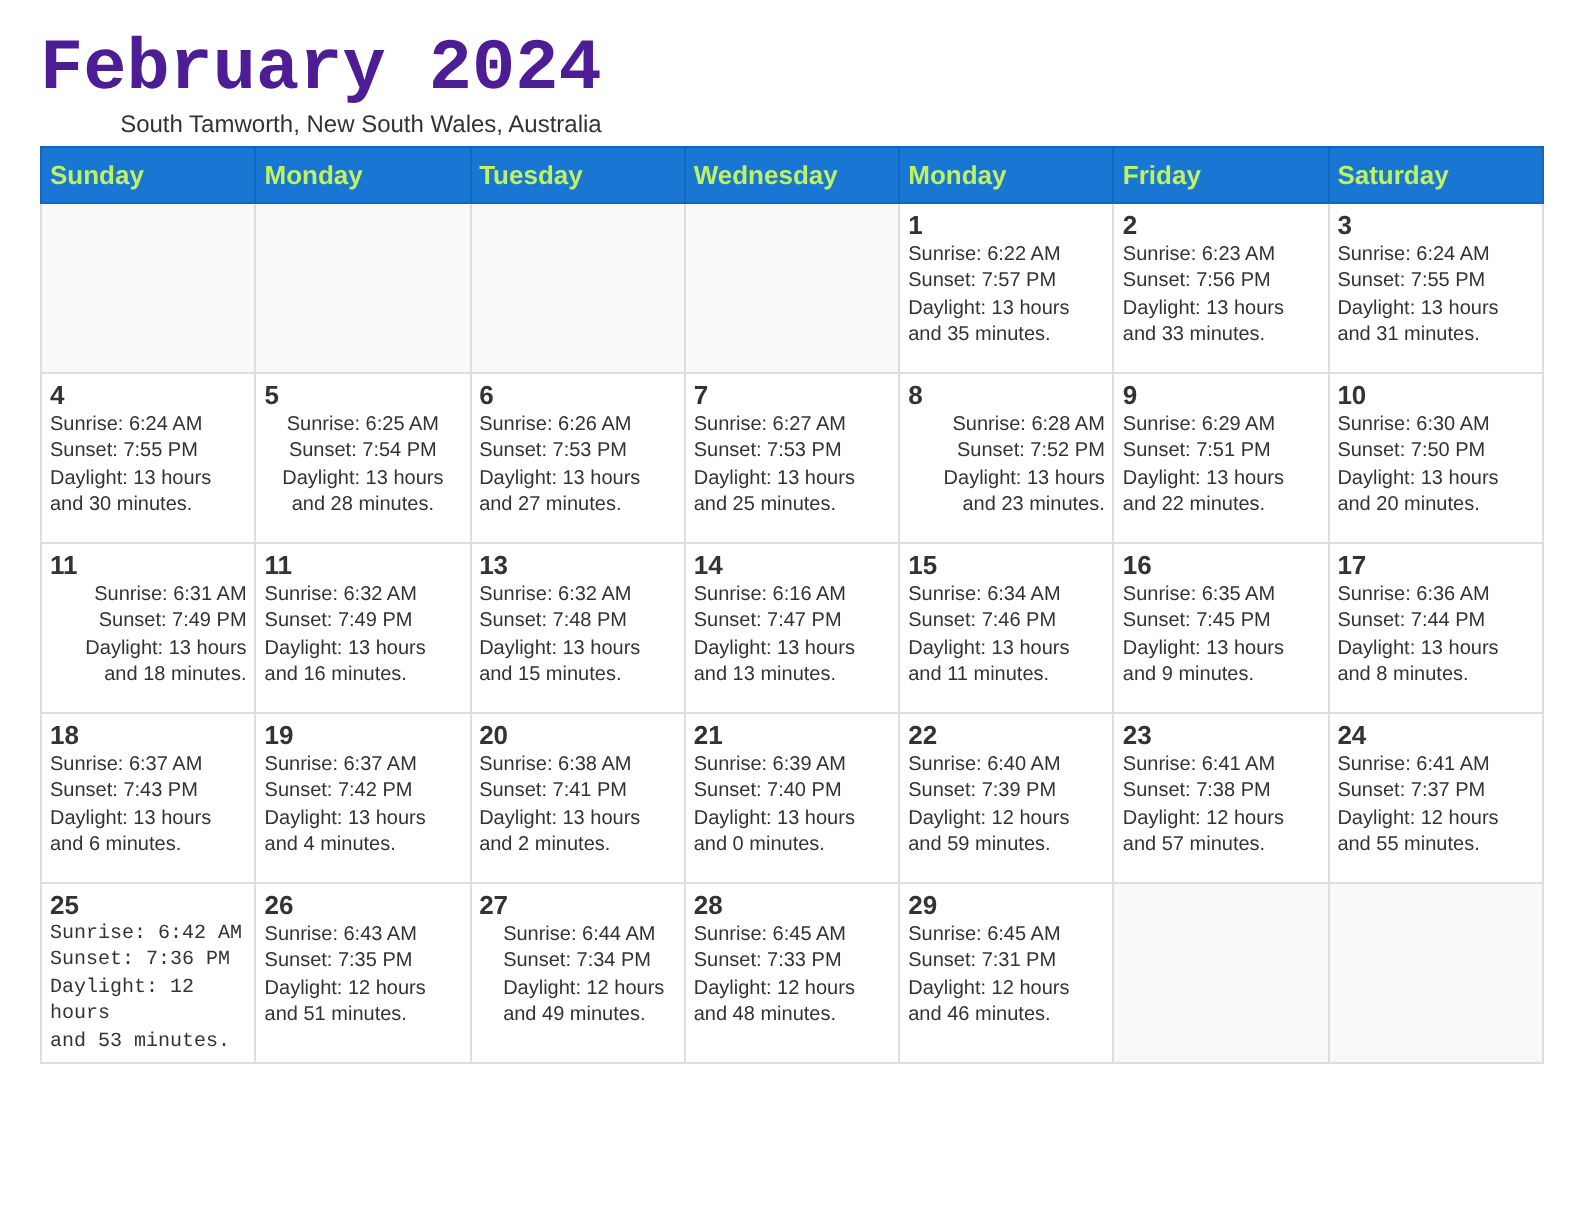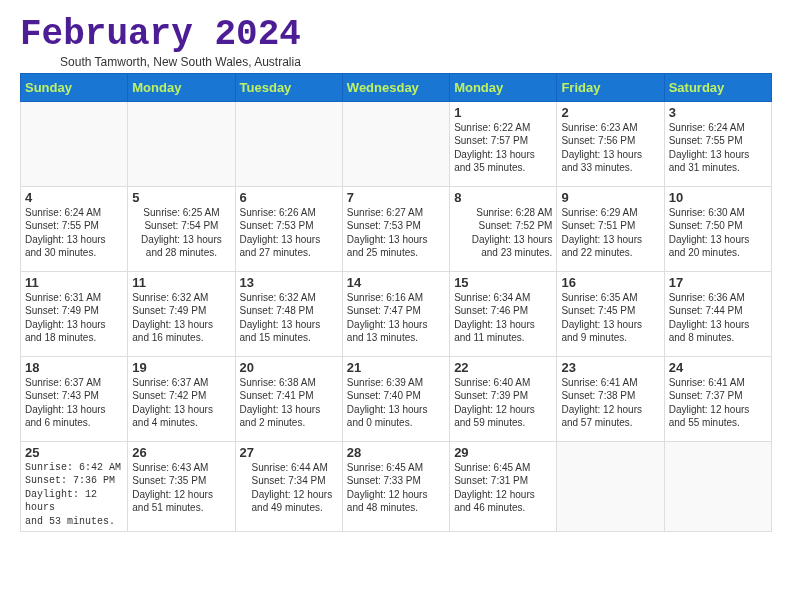--- a/index.html
+++ b/index.html
@@ -128,21 +128,21 @@
             <span class="day-num">10</span>
             <div class="day-info" style="white-space: pre-line;">Sunrise: 6:30 AM
 Sunset: 7:50 PM
 Daylight: 13 hours
 and 20 minutes.</div>
           </td>
         </tr>
         <tr>
           <td>
             <span class="day-num">11</span>
-            <div class="day-info" style="white-space: pre-line;">Sunrise: 6:31 AM
+            <div class="day-info" style="white-space: pre-line; text-align: right;">Sunrise: 6:31 AM
 Sunset: 7:49 PM
 Daylight: 13 hours
 and 18 minutes.</div>
           </td>
           <td>
             <span class="day-num">11</span>
             <div class="day-info" style="white-space: pre-line;">Sunrise: 6:32 AM
 Sunset: 7:49 PM
 Daylight: 13 hours
 and 16 minutes.</div>

